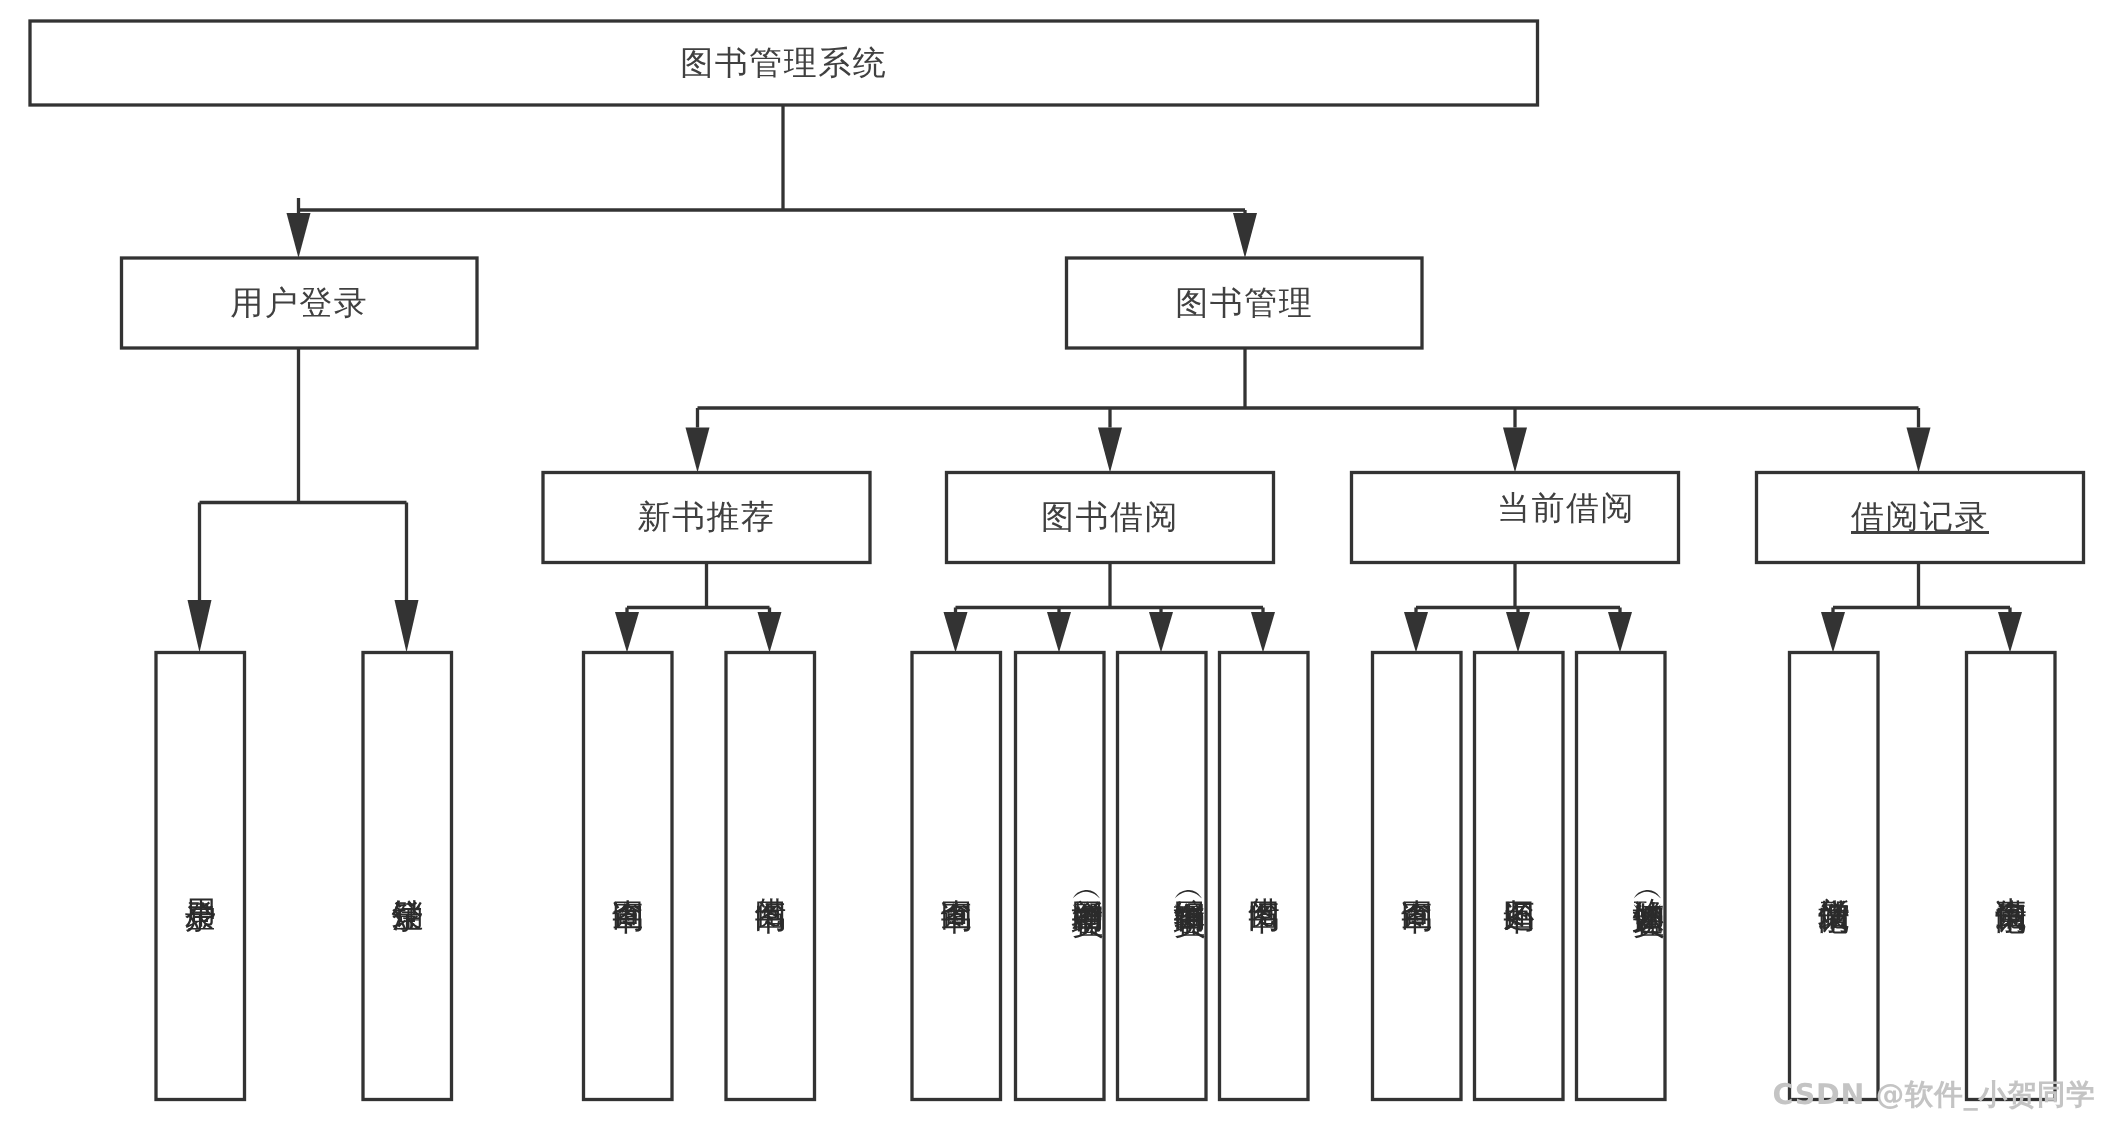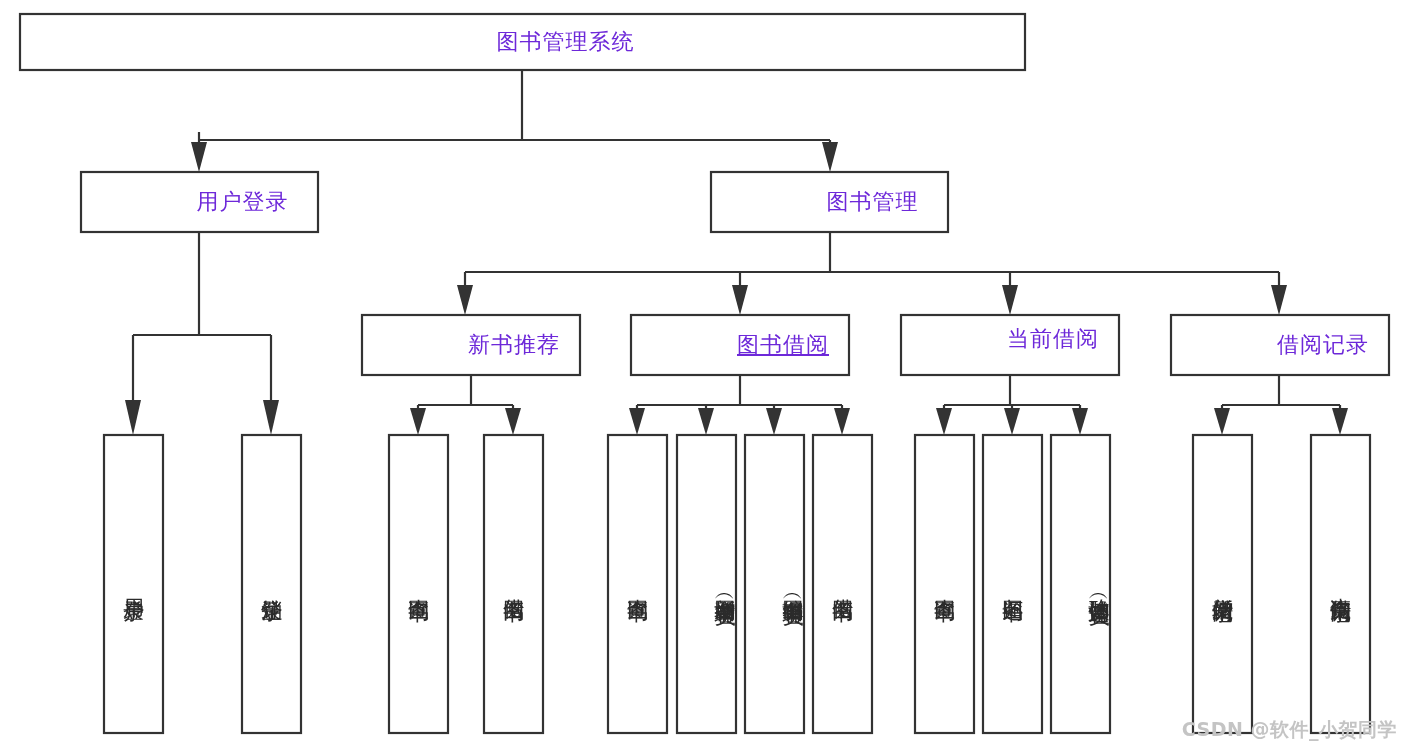--- a/index.html
+++ b/index.html
@@ -44,25 +44,24 @@
     letter-spacing: 1px;
     white-space: nowrap;
     pointer-events: none;
   }
   .hlabel-wrap {
     position: absolute;
     display: flex;
     align-items: center;
     justify-content: center;
     font-size: 22px;
-    color: #6d28d9;
+    color: #404040;
     letter-spacing: 1px;
     white-space: nowrap;
     pointer-events: none;
-    margin-left: 43px;
   }
   .wm {
     position: absolute;
     right: 8px;
     bottom: 4px;
     color: #c4c4c4;
     font-size: 19px;
     letter-spacing: 0.5px;
     white-space: nowrap;
     font-weight: bold;
@@ -162,23 +161,23 @@
     <rect class="node-rect" x="1311" y="435" width="59" height="298"></rect>
   </g>
 </svg>
 
 <div class="hlabel-wrap" style="left:20px;top:14px;width:1005px;height:56px;">图书管理系统</div>
 
 <div class="hlabel-wrap" style="left:81px;top:172px;width:237px;height:60px;">用户登录</div>
 <div class="hlabel-wrap" style="left:711px;top:172px;width:237px;height:60px;">图书管理</div>
 
 <div class="hlabel-wrap" style="left:362px;top:315px;width:218px;height:60px;font-family:Liberation Serif, serif;">新书推荐</div>
-<div class="hlabel-wrap" style="left:631px;top:315px;width:218px;height:60px;text-decoration:underline;">图书借阅</div>
-<div class="hlabel-wrap" style="left:901px;top:315px;width:218px;height:48px;">当前借阅</div>
-<div class="hlabel-wrap" style="left:1171px;top:315px;width:218px;height:60px;">借阅记录</div>
+<div class="hlabel-wrap" style="left:631px;top:315px;width:218px;height:60px;">图书借阅</div>
+<div class="hlabel-wrap" style="left:935px;top:315px;width:218px;height:48px;">当前借阅</div>
+<div class="hlabel-wrap" style="left:1171px;top:315px;width:218px;height:60px;text-decoration:underline;">借阅记录</div>
 
 <div class="vlabel-wrap" style="left:104px;top:435px;width:59px;height:298px;">用户登录</div>
 <div class="vlabel-wrap" style="left:242px;top:435px;width:59px;height:298px;">注销登录</div>
 <div class="vlabel-wrap" style="left:389px;top:435px;width:59px;height:298px;">查询图书</div>
 <div class="vlabel-wrap" style="left:484px;top:435px;width:59px;height:298px;">借阅图书</div>
 <div class="vlabel-wrap" style="left:608px;top:435px;width:59px;height:298px;">查询图书</div>
 <div class="vlabel-wrap" style="left:677px;top:435px;width:59px;height:298px;align-items:flex-start;padding-top:4px;box-sizing:border-box;">新增图书（管理员）</div>
 <div class="vlabel-wrap" style="left:745px;top:435px;width:59px;height:298px;align-items:flex-start;padding-top:4px;box-sizing:border-box;">编辑图书（管理员）</div>
 <div class="vlabel-wrap" style="left:813px;top:435px;width:59px;height:298px;">借阅图书</div>
 <div class="vlabel-wrap" style="left:915px;top:435px;width:59px;height:298px;">查询图书</div>

